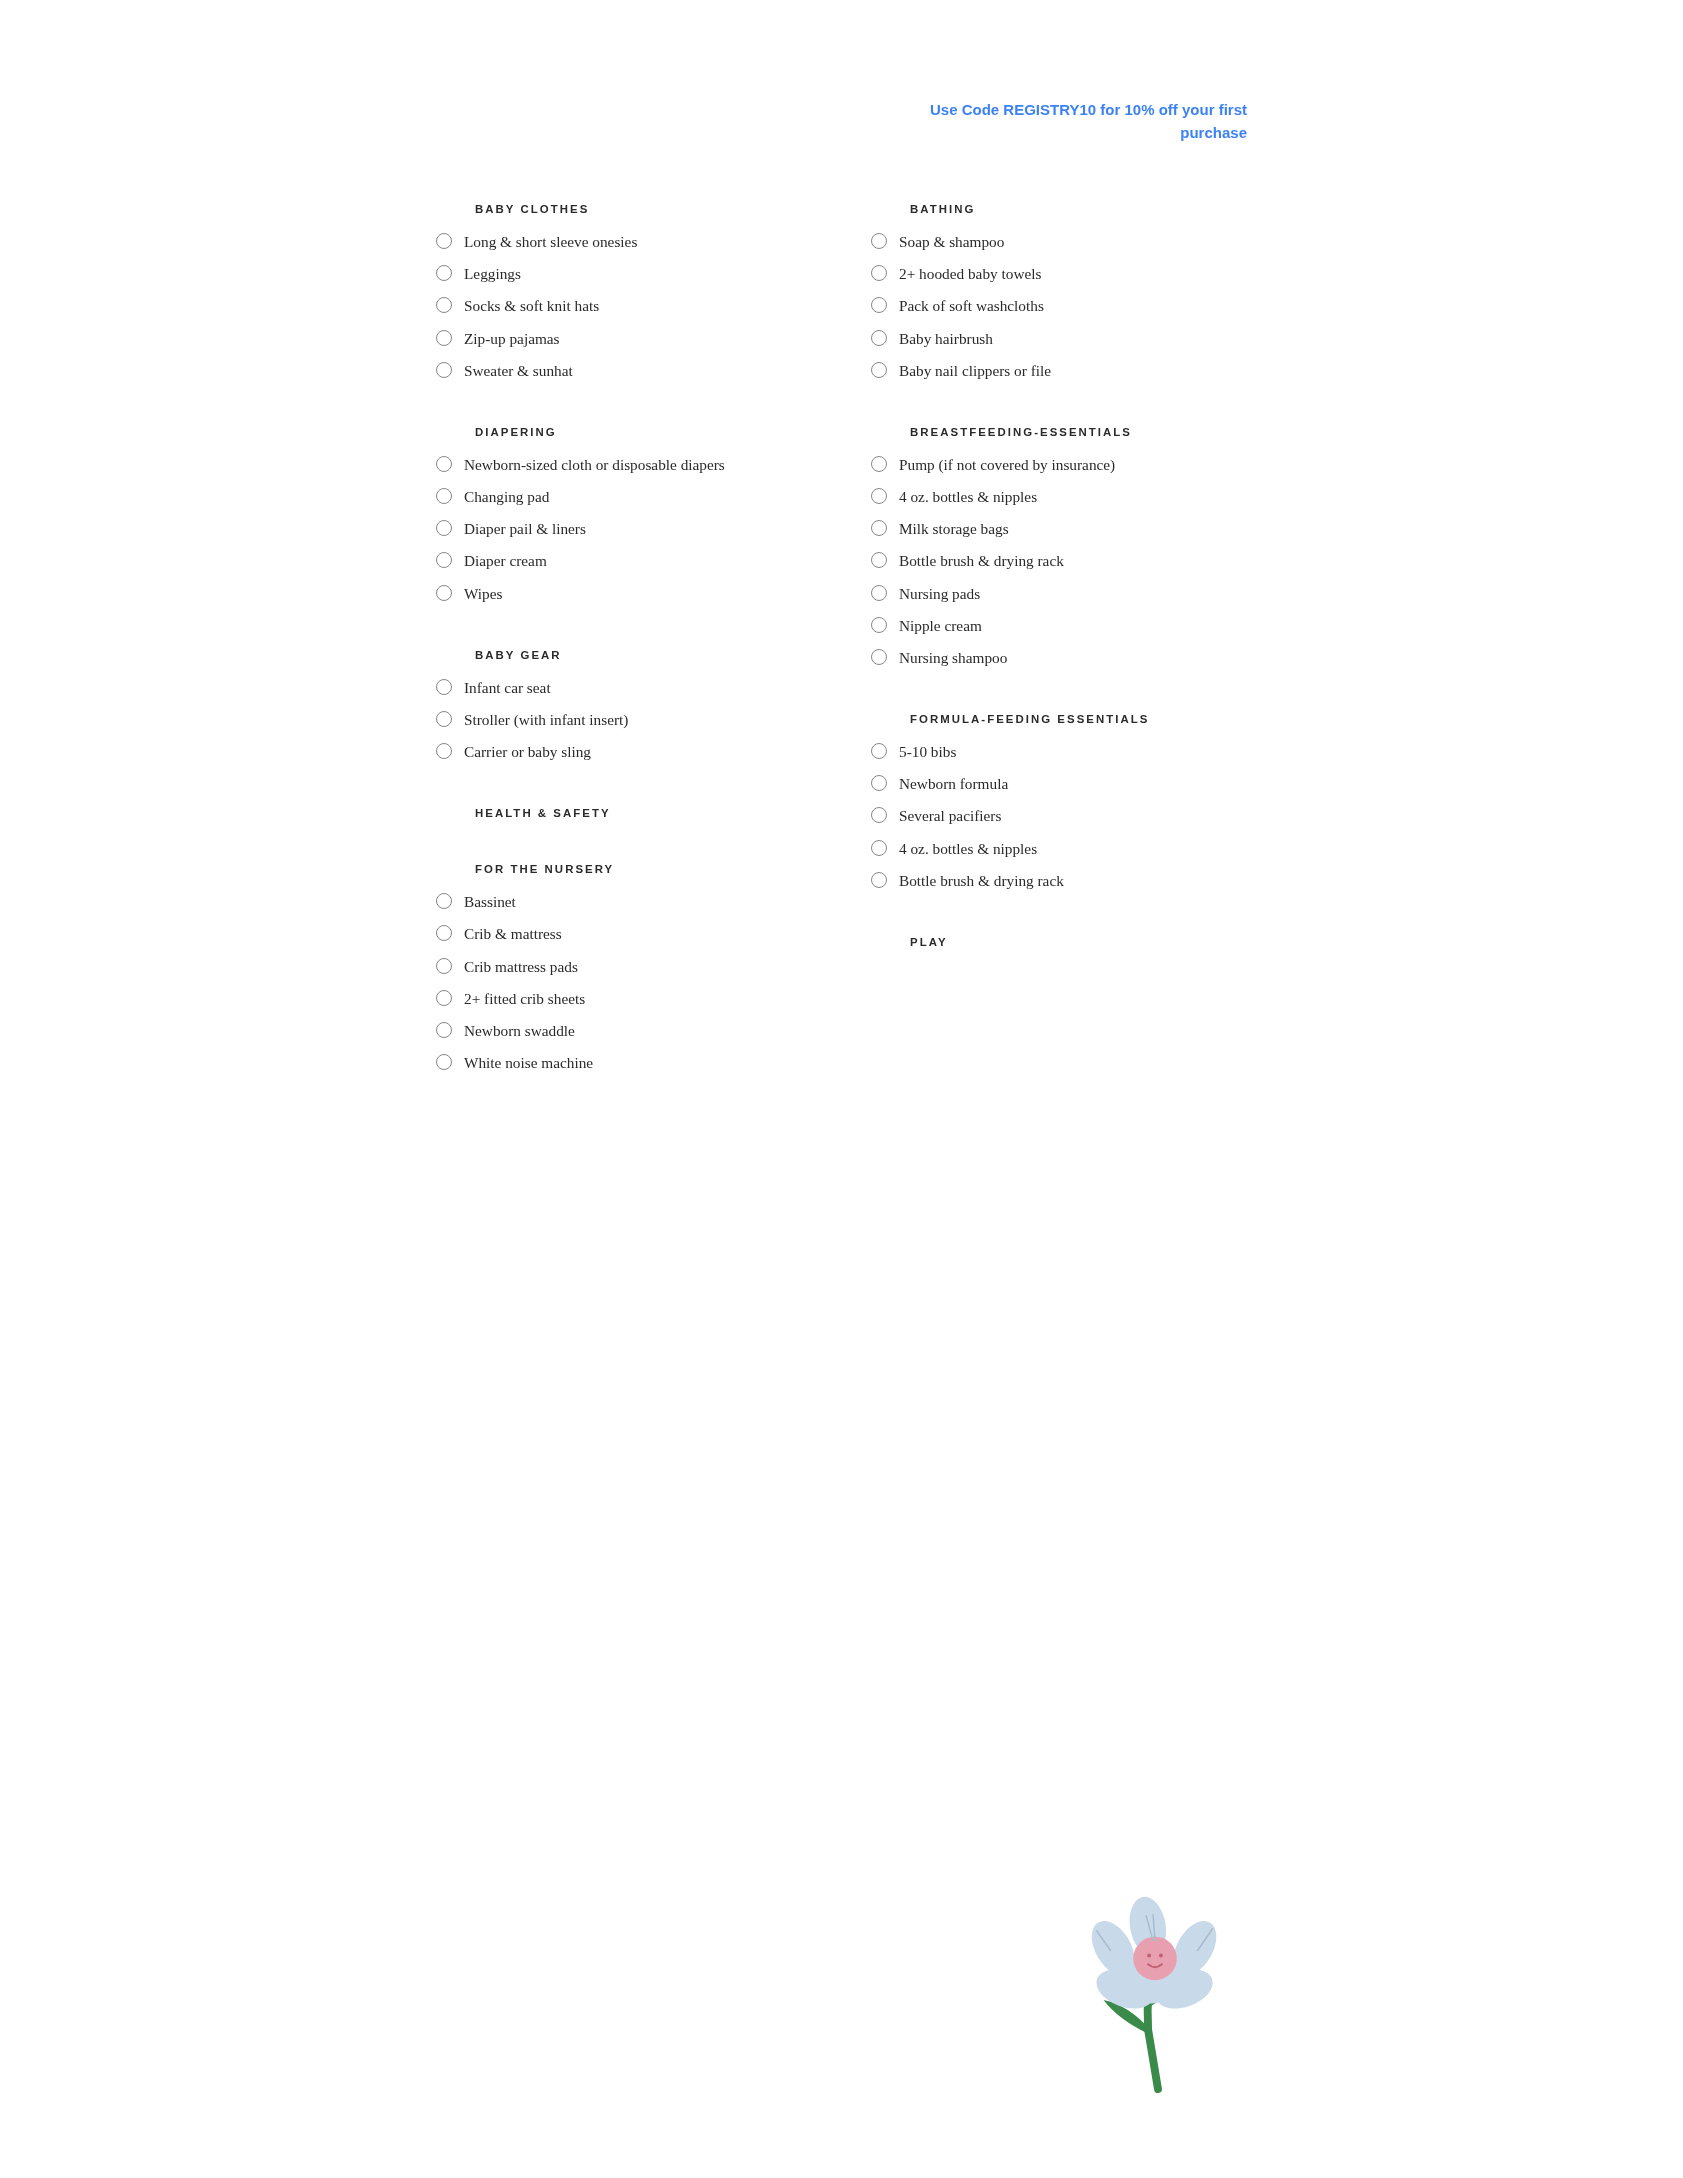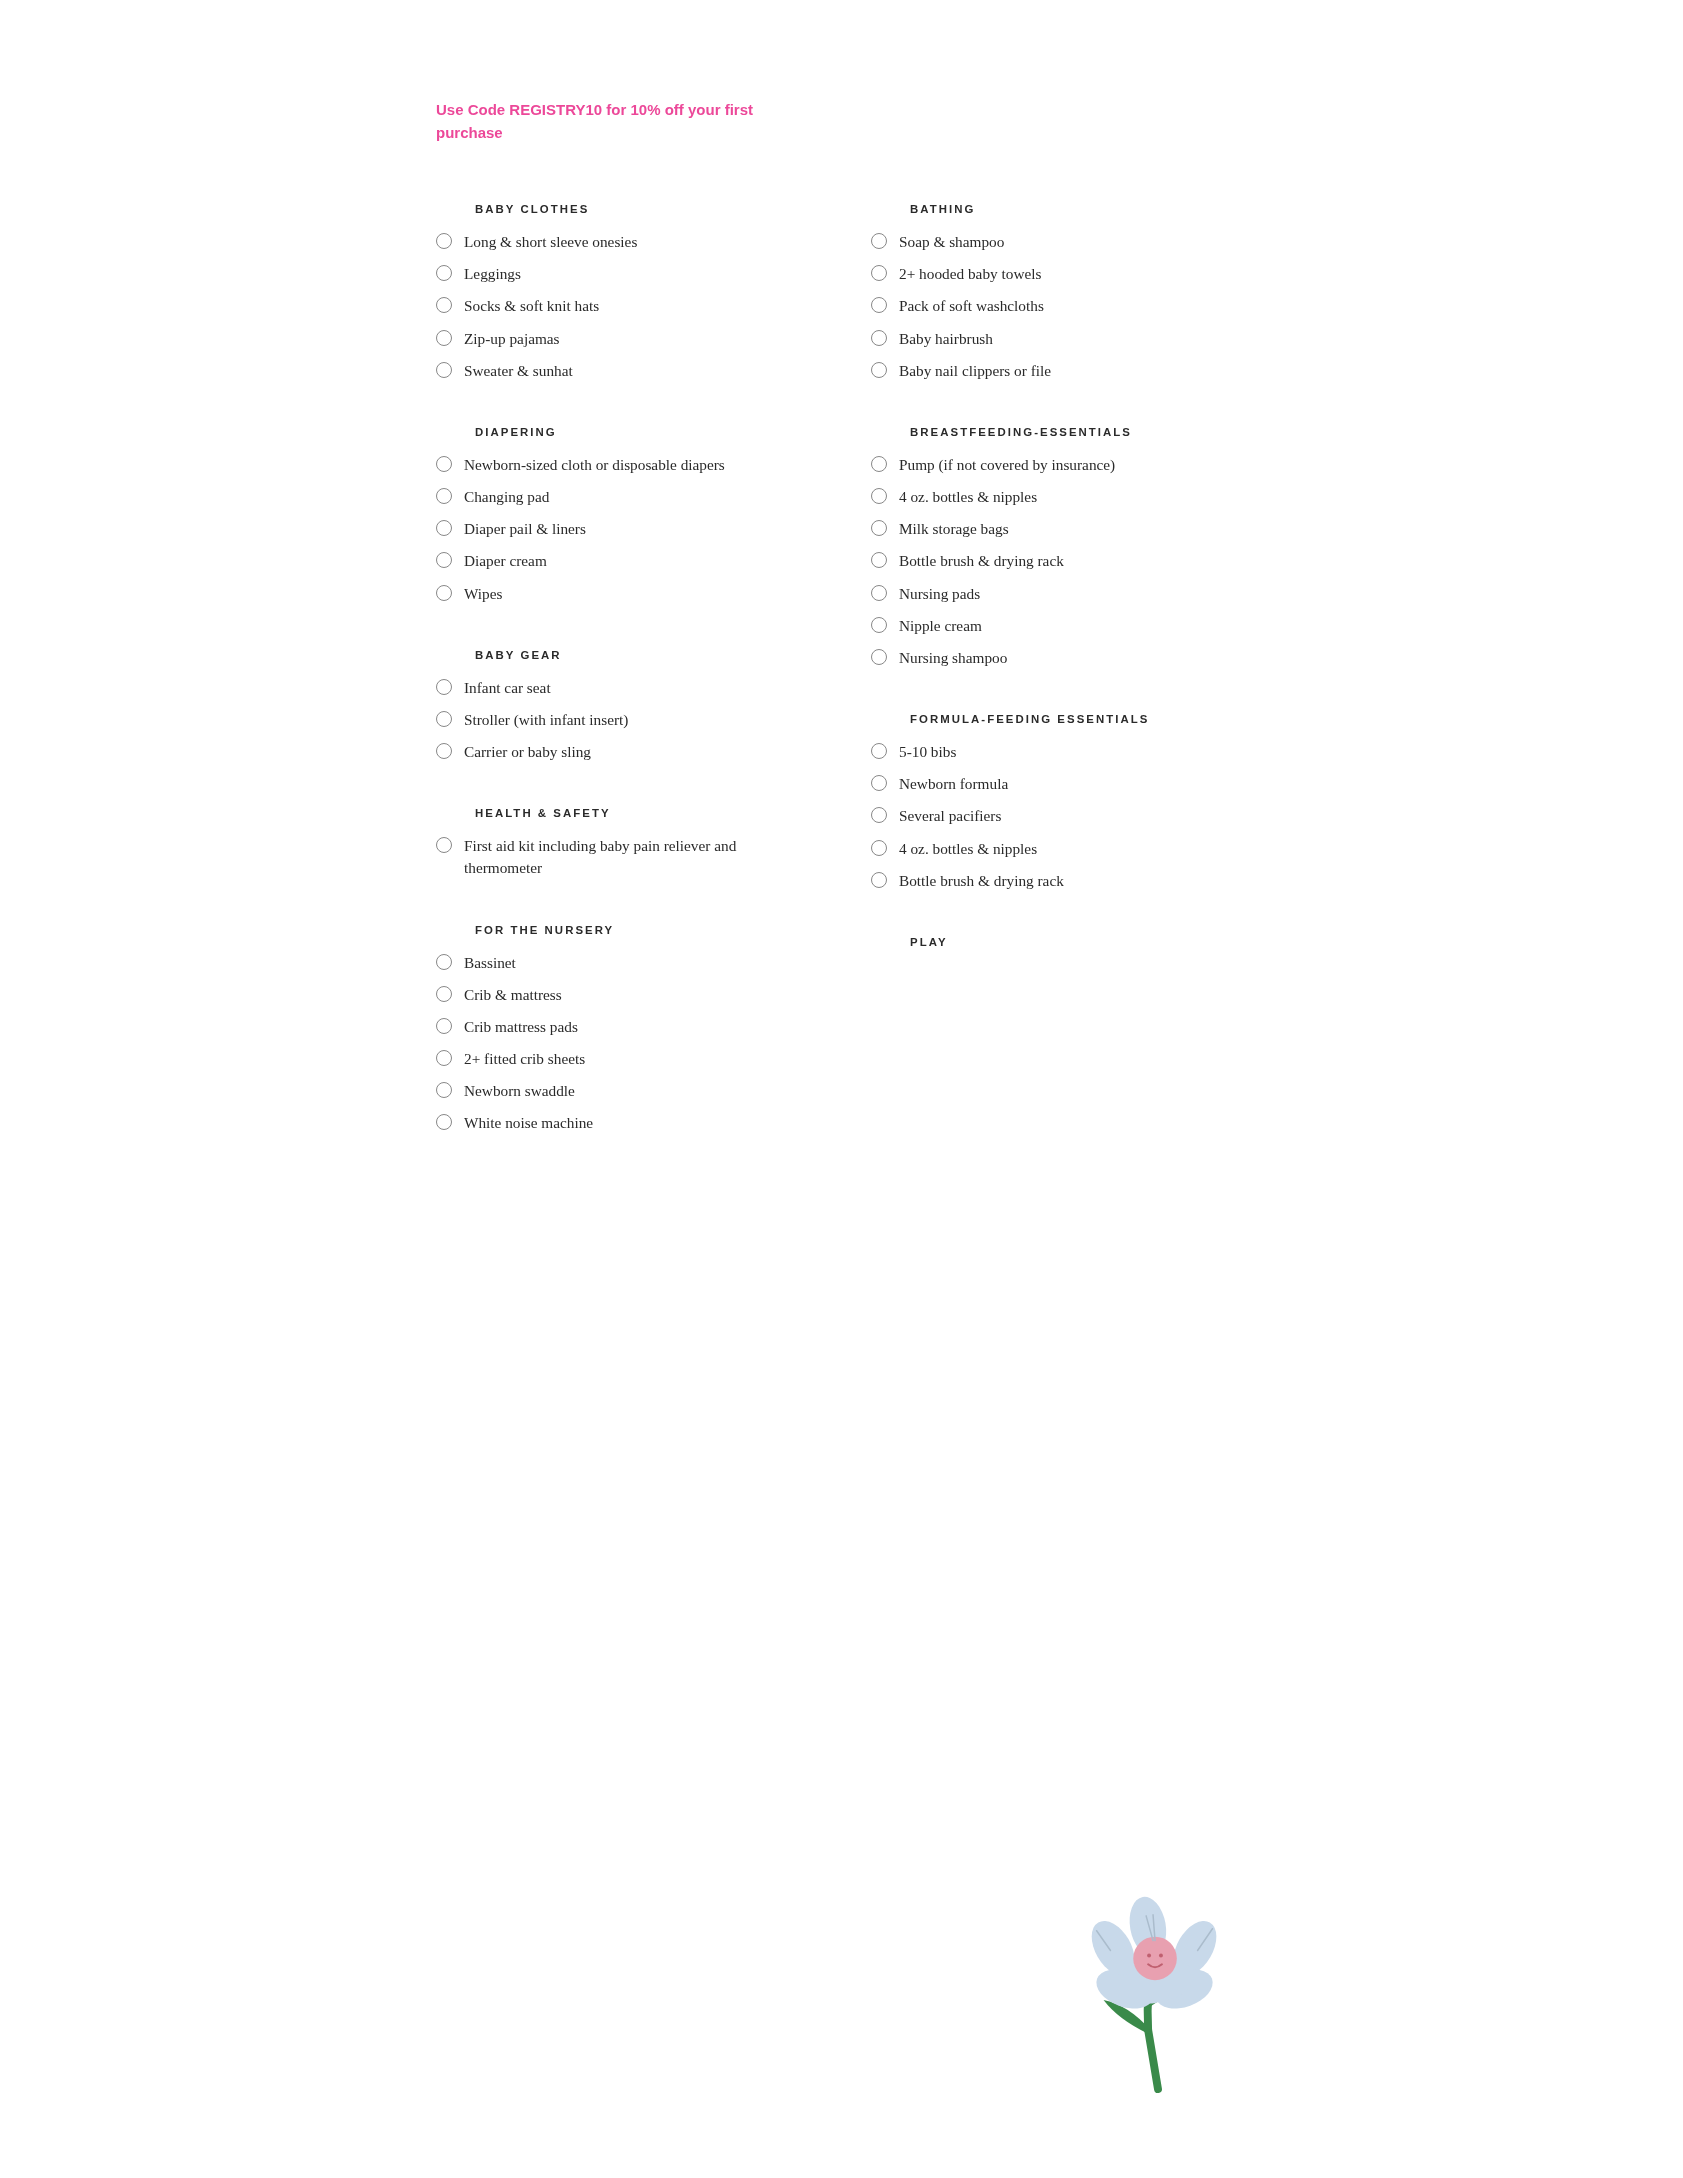--- a/index.html
+++ b/index.html
@@ -35,25 +35,25 @@
       text-align: center;
       font-size: 46px;
       font-weight: 400;
       font-family: Georgia, serif;
       color: #1a1a1a;
       margin-bottom: 12px;
       letter-spacing: 0.02em;
     }
 
     .subtitle {
-      text-align: left;
+      text-align: right;
       font-family: Arial, sans-serif;
       font-size: 15px;
       font-weight: 700;
-      color: #ec4899;
+      color: #3b82f6;
       line-height: 1.5;
       margin-bottom: 59px;
     }
 
     .columns {
       display: grid;
       grid-template-columns: 1fr 1fr;
       gap: 0 59px;
       align-items: start;
     }
@@ -195,26 +195,20 @@
               <span>Stroller (with infant insert)</span>
             </li>
             <li>
               <span class="circle"></span>
               <span>Carrier or baby sling</span>
             </li>
           </ul>
         </div>
         <div class="section">
           <div class="section-title">HEALTH &amp; SAFETY</div>
-          <ul class="checklist">
-            <li>
-              <span class="circle"></span>
-              <span>First aid kit including baby pain reliever and thermometer</span>
-            </li>
-          </ul>
         </div>
         <div class="section">
           <div class="section-title">FOR THE NURSERY</div>
           <ul class="checklist">
             <li>
               <span class="circle"></span>
               <span>Bassinet</span>
             </li>
             <li>
               <span class="circle"></span>

